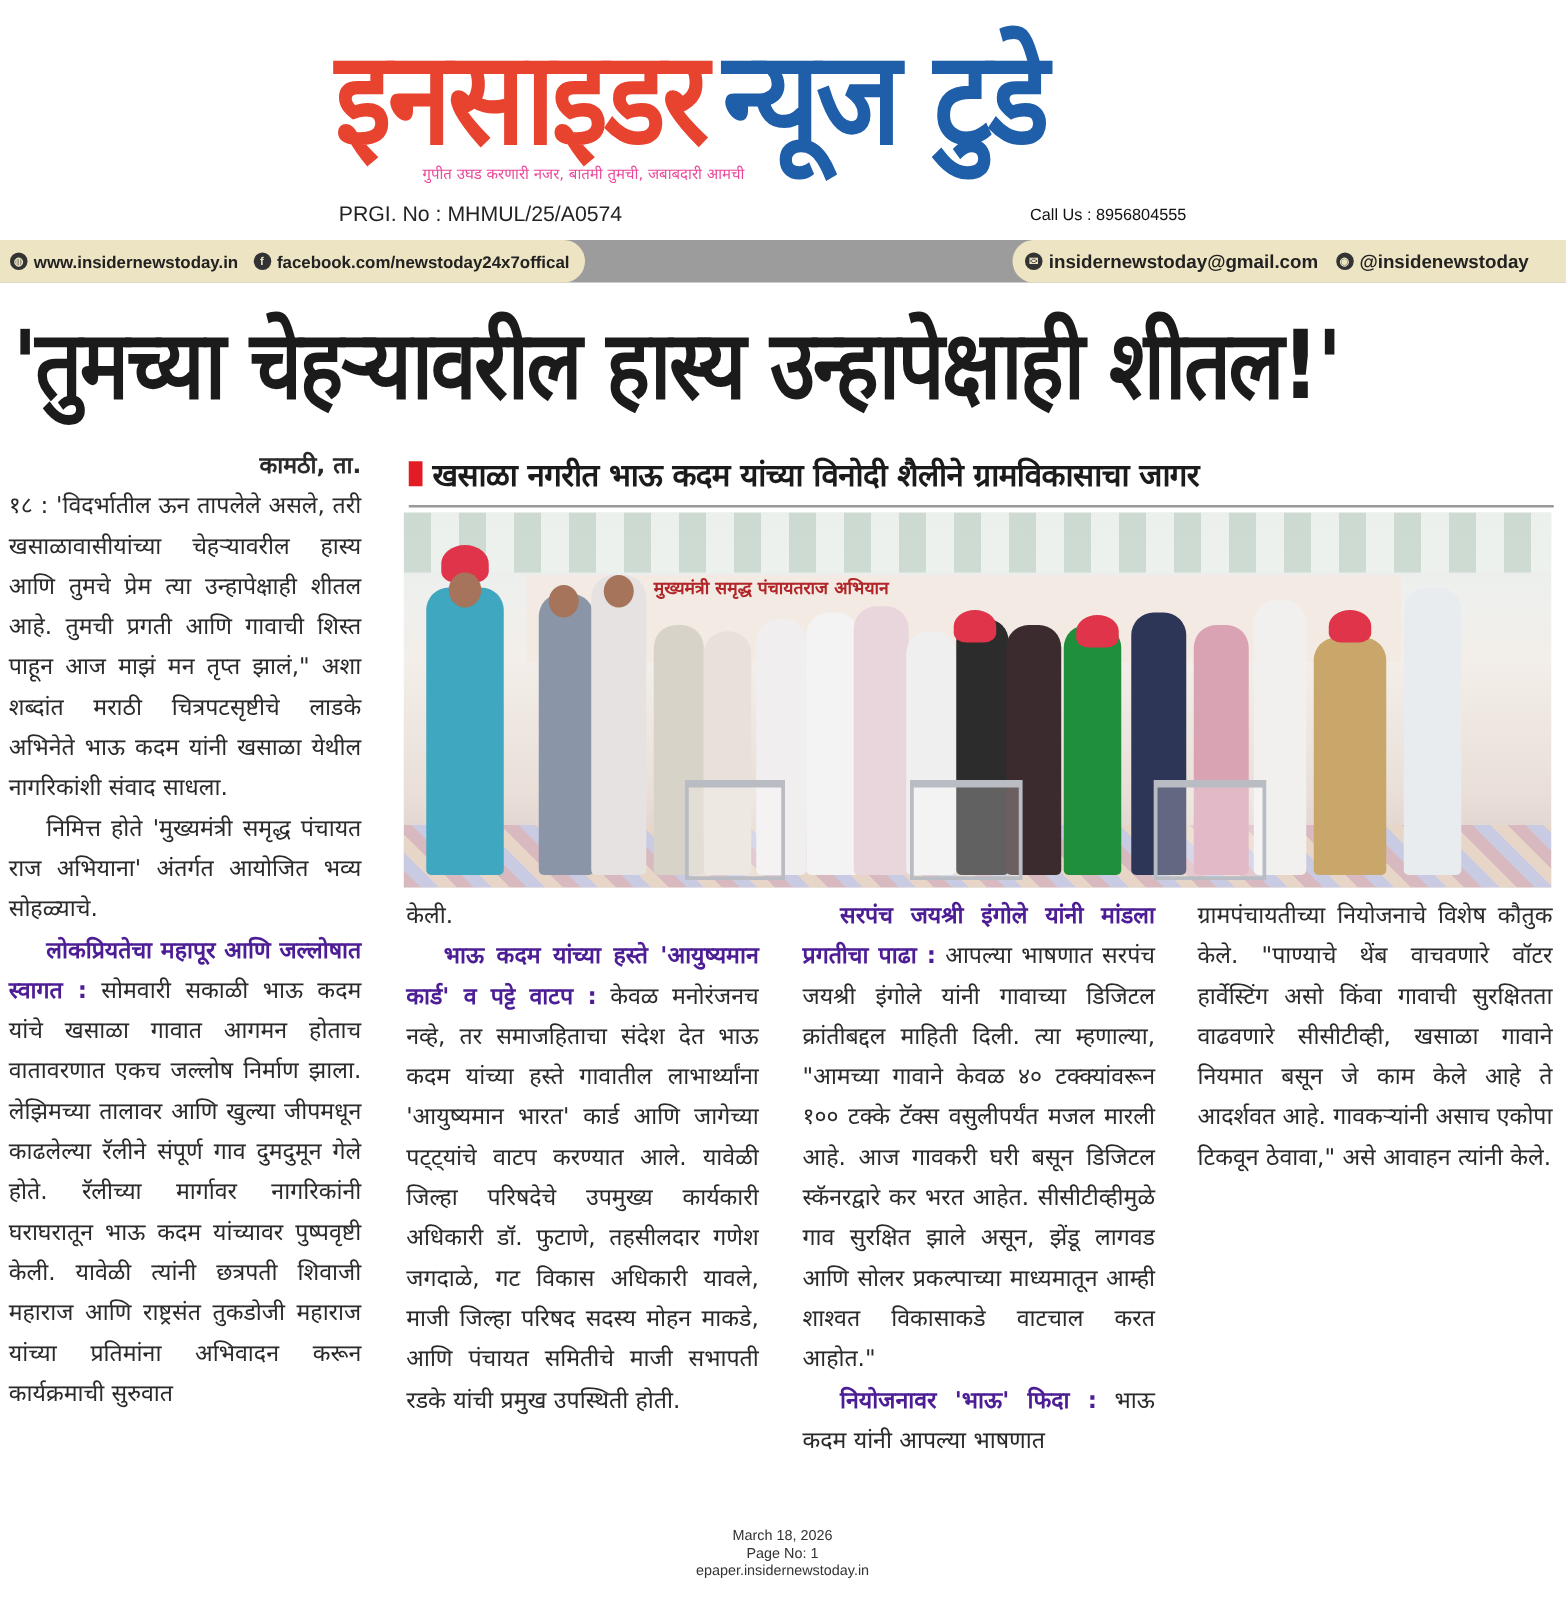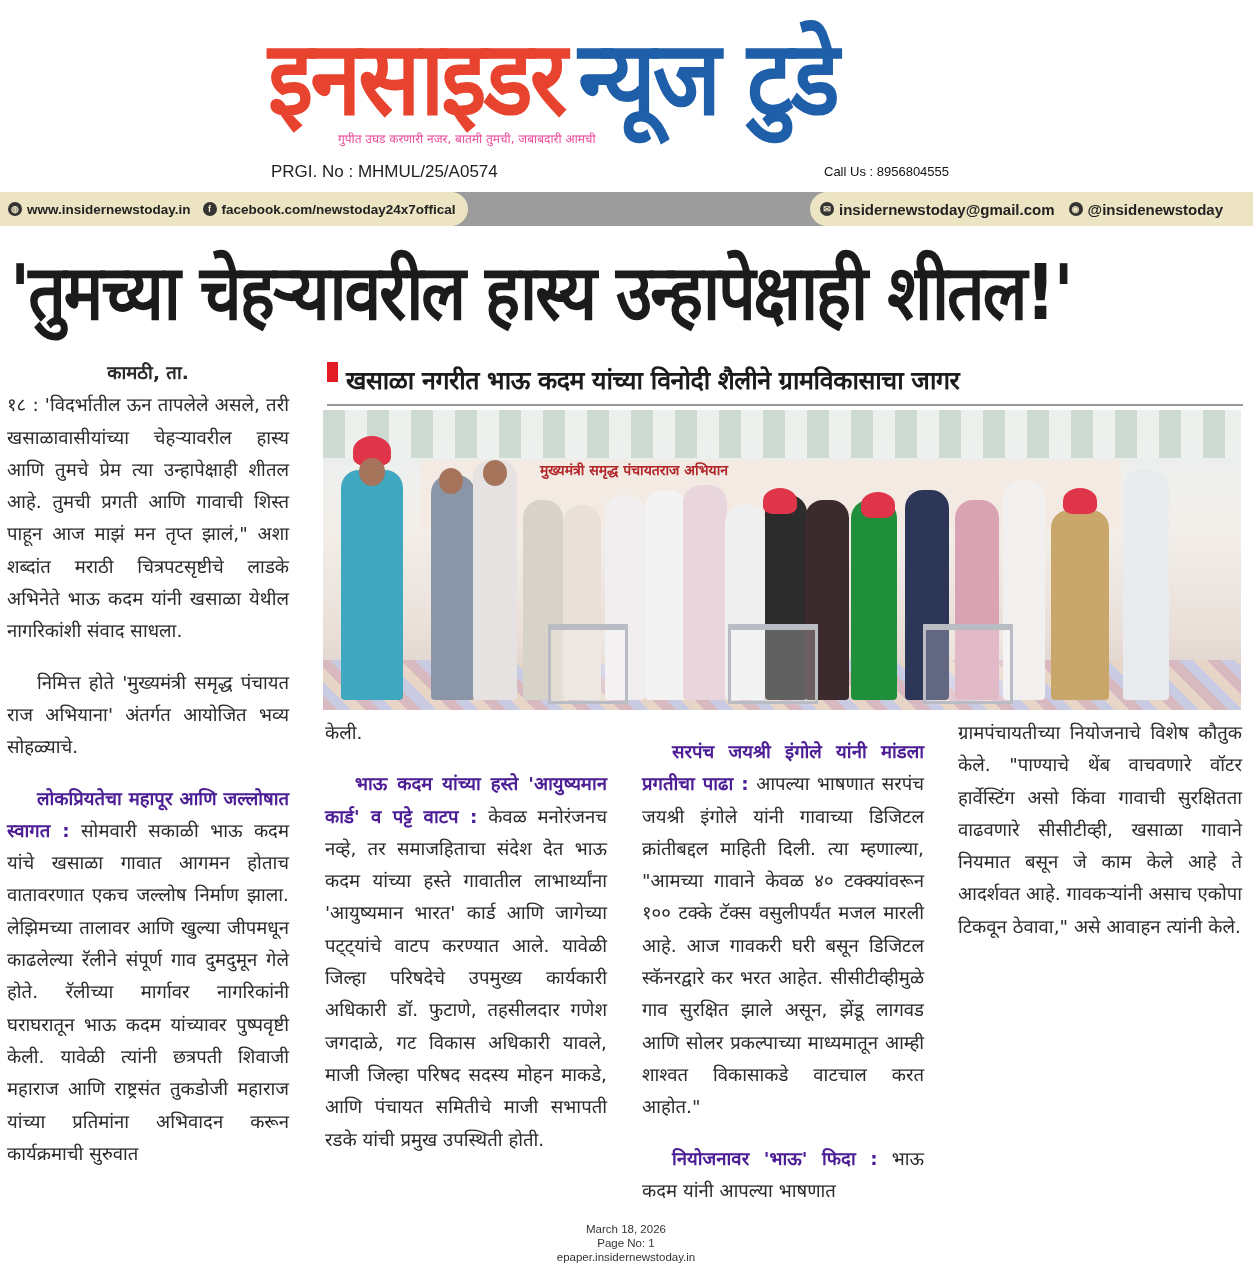--- a/index.html
+++ b/index.html
@@ -20,44 +20,44 @@
   .band-left { position: absolute; left: 0; top: 0; width: 468px; height: 34px; background: #ece4c2; border-radius: 0 20px 20px 0; display: flex; align-items: center; padding-left: 8px; gap: 12px; font-family: "Liberation Sans", sans-serif; font-size: 13.5px; font-weight: bold; color: #222; }
   .band-right { position: absolute; left: 810px; top: 0; width: 443px; height: 34px; background: #ece4c2; border-radius: 20px 0 0 20px; display: flex; align-items: center; padding-left: 10px; gap: 14px; font-family: "Liberation Sans", sans-serif; font-size: 15px; font-weight: bold; color: #222; }
   .band-center { position: absolute; left: 476px; top: 1px; width: 318px; height: 32px; background: #000; border-radius: 12px; color: #fff; font-size: 16px; font-weight: bold; display: flex; align-items: center; justify-content: center; border: 1px solid #fff; }
   .band-item { display: flex; align-items: center; gap: 5px; }
   .ico { display: inline-flex; align-items: center; justify-content: center; width: 14px; height: 14px; border-radius: 50%; background: #333; color: #ece4c2; font-size: 9px; line-height: 1; }
 
   
   .headline { position: absolute; left: 10px; top: 238px; width: 1235px; font-size: 66px; line-height: 96px; font-weight: bold; color: #1b1b1b; white-space: nowrap; letter-spacing: -2px; transform: scaleY(1.15); transform-origin: top left; }
 
   
-  .subhead { position: absolute; left: 327px; top: 362px; width: 916px; font-size: 25px; font-weight: bold; color: #1b1b1b; white-space: nowrap; display: flex; align-items: flex-start; gap: 4px; padding-bottom: 8px; border-bottom: 2px solid #999; letter-spacing: -0.5px; }
+  .subhead { position: absolute; left: 327px; top: 362px; width: 916px; font-size: 25px; font-weight: bold; color: #1b1b1b; white-space: nowrap; display: flex; align-items: center; gap: 4px; padding-bottom: 8px; border-bottom: 2px solid #999; letter-spacing: -0.5px; }
   .subhead .sq { display: inline-block; width: 11px; height: 20px; background: #e21b24; margin-right: 4px; }
 
   
   .photo { position: absolute; left: 323px; top: 410px; width: 918px; height: 300px; overflow: hidden; background: linear-gradient(180deg, #dfe6e2 0%, #eef0ee 20%, #f3eee9 40%, #e9dfd8 75%, #d7c9c4 100%); }
   .photo .canopy { position: absolute; left: 0; top: 0; width: 100%; height: 48px; background: repeating-linear-gradient(90deg, #c9d8cf 0 22px, #eef2ef 22px 44px); opacity: 0.85; }
   .photo .banner { position: absolute; left: 98px; top: 50px; width: 700px; height: 70px; background: #f3ebe3; }
-  .photo .banner-text { position: absolute; left: 200px; top: 50px; font-size: 14px; font-weight: bold; color: #b2262a; white-space: nowrap; margin-left: 17px; }
+  .photo .banner-text { position: absolute; left: 200px; top: 50px; font-size: 14px; font-weight: bold; color: #b2262a; white-space: nowrap; }
   .photo .floor { position: absolute; left: 0; bottom: 0; width: 100%; height: 50px; background: repeating-linear-gradient(45deg, #d9b9c0 0 10px, #c9cbe3 10px 20px, #e7d6c7 20px 30px); }
   .person { position: absolute; bottom: 10px; border-radius: 18px 18px 4px 4px; }
   .head { position: absolute; border-radius: 50%; background: #a5745a; }
   .turban { position: absolute; border-radius: 50% 50% 30% 30%; background: #e0344a; }
   .table { position: absolute; bottom: 6px; height: 80px; border: 3px solid #b9bcc2; border-top-width: 6px; background: rgba(255,255,255,0.25); }
 
   
   .col { position: absolute; font-family: "DejaVu Sans", sans-serif; font-size: 18.5px; line-height: 32.3px; color: #2a2a2a; text-align: justify; }
   .col p { margin: 0; }
-  .col .indent { text-indent: 30px; margin-top: 19px; }
+  .col .indent { text-indent: 30px; }
   .col b { color: #4c1d95; }
   .c1 { left: 7px; top: 357px; width: 282px; }
   .c2 { left: 325px; top: 717px; width: 282px; }
   .c3 { left: 642px; top: 717px; width: 282px; }
   .c4 { left: 958px; top: 717px; width: 284px; }
-  .dateline { text-align: center; font-weight: bold; }
+  .dateline { text-align: right; font-weight: bold; }
 
   
   .footer { position: absolute; left: 520px; top: 1222px; width: 212px; text-align: center; font-family: "Liberation Sans", sans-serif; font-size: 11.5px; line-height: 14px; color: #333; }
 </style>
 </head>
 <body>
 
 <div class="masthead">
   <div class="logo">
     <span class="logo-red">इनसाइडर</span>

